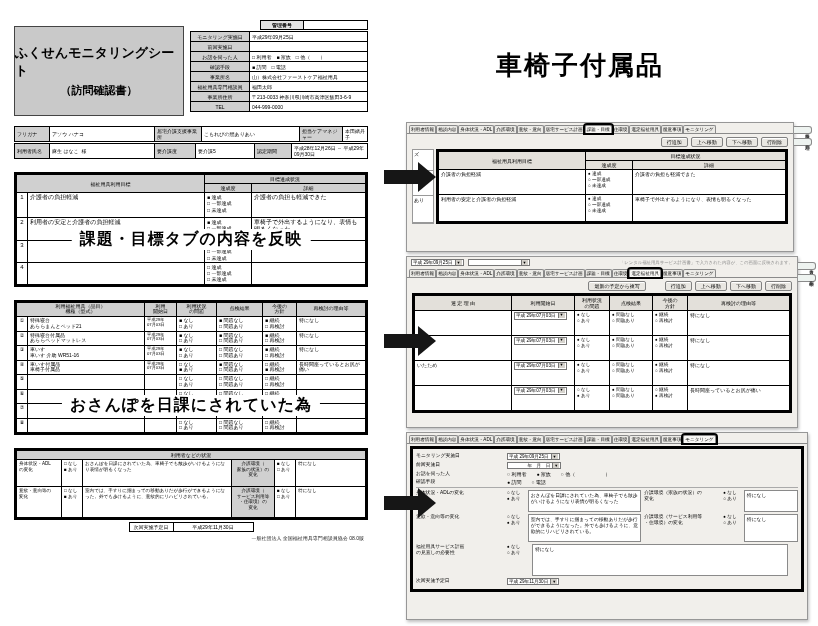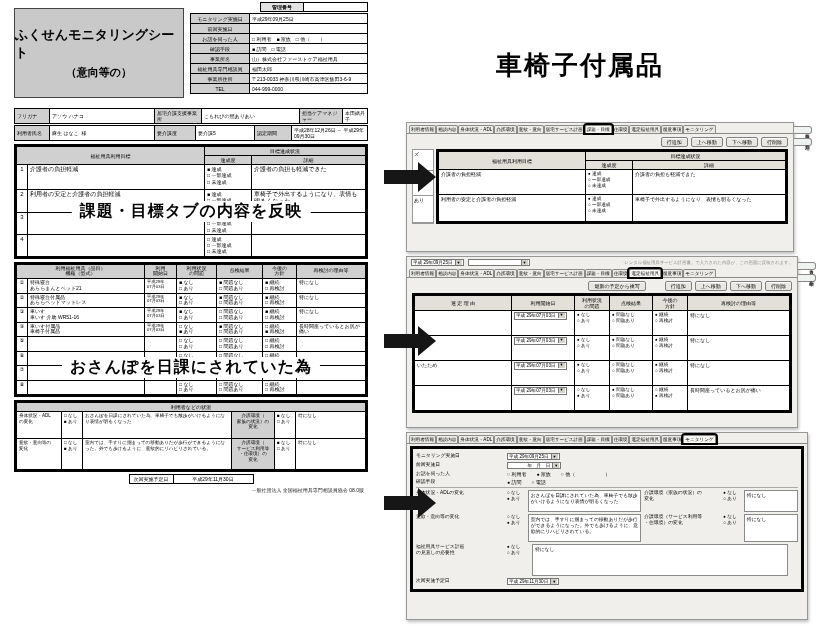--- a/index.html
+++ b/index.html
@@ -2,40 +2,40 @@
 <html><head>
 <meta charset="utf-8">
 <style>
   *{box-sizing:border-box;margin:0;padding:0}
   html,body{width:818px;height:626px}
   body{position:relative;background:#fff;font-family:"Liberation Sans","DejaVu Sans",sans-serif;font-size:6px;color:#000;overflow:hidden}
   .abs{position:absolute}
   .pre{white-space:pre-line}
   .ctr{text-align:center}
   
-  .form{left:14px;top:2px;width:354px}
+  .form{left:14px;top:20px;width:354px}
   .form-top{display:flex;height:104px}
   .title-box{width:170px;height:90px;margin-top:6px;background:#c9c9c9;border:1px solid #444;display:flex;flex-direction:column;align-items:center;justify-content:center;gap:3px}
   .title-box .t1{font-size:13px;font-weight:bold}
   .title-box .t2{font-size:11px;font-weight:bold}
   .info{flex:1;margin-left:6px}
   .kanri{display:flex;margin-left:auto;width:108px;height:10px}
   .kanri div{border:1px solid #000;font-size:5px;display:flex;align-items:center;justify-content:center}
   .kanri .kl{width:44px;background:#e2e2e2;font-weight:bold}
   .kanri .kv{flex:1;border-left:none}
   .grid{display:grid;background:#000;gap:1px;border:1px solid #000}
   .cell{background:#fff;padding:1px 2px;overflow:hidden;line-height:1.2}
   .gray{background:#d0d0d0}
   .info-grid{grid-template-columns:58px 1fr;margin-top:1px}
   .info-grid .cell{font-size:5px;min-height:9px;display:flex;align-items:center}
   .info-grid .gray{justify-content:center;text-align:center}
   .user1{grid-template-columns:34px 104px 46px 97px 42px 1fr;margin-top:2px}
   .user2{grid-template-columns:34px 104px 40px 58px 36px 1fr;margin-top:1px}
   .user1 .cell,.user2 .cell{font-size:5px;min-height:12px;display:flex;align-items:center}
-  .sec{border:3px solid #000;margin-top:3px;position:relative}
+  .sec{border:3px solid #000;margin-top:13px;position:relative}
   .sec .grid{border:none}
   .goals{grid-template-columns:10px 176px 46px 1fr}
   .equip{grid-template-columns:10px 116px 31px 39px 45px 33px 1fr}
   .equip .cell{font-size:5px;line-height:1.15}
   .status{grid-template-columns:44px 20px 148px 42px 20px 1fr}
   .status .cell{font-size:4.6px;line-height:1.2}
   .sogo{grid-template-columns:38px 22px 1fr}
   .hdrc{display:flex;align-items:center;justify-content:center;text-align:center;font-size:5px}
   .chk{font-size:5px;line-height:1.25}
   .overlay{position:absolute;left:50%;transform:translateX(-50%);background:#fff;font-size:16px;font-weight:bold;white-space:nowrap;padding:0 8px;z-index:3;letter-spacing:1px}
@@ -72,21 +72,21 @@
   .arrow{position:absolute;height:14px;background:#161616;z-index:5}
   .arrow::after{content:"";position:absolute;left:100%;top:50%;transform:translateY(-50%);width:0;height:0;border:15px solid transparent;border-left:18px solid #161616;border-right:none}
 </style>
 </head>
 <body>
 
 <div class="abs form">
   <div class="form-top">
     <div class="title-box">
       <div class="t1">ふくせんモニタリングシート</div>
-      <div class="t2">（意向等の）</div>
+      <div class="t2">（訪問確認書）</div>
     </div>
     <div class="info">
       <div class="kanri">
         <div class="kl">管理番号</div>
         <div class="kv"></div>
       </div>
       <div class="grid info-grid">
         <div class="cell gray">モニタリング実施日</div>
           <div class="cell">平成29年09月25日</div>
         <div class="cell gray">前回実施日</div>

